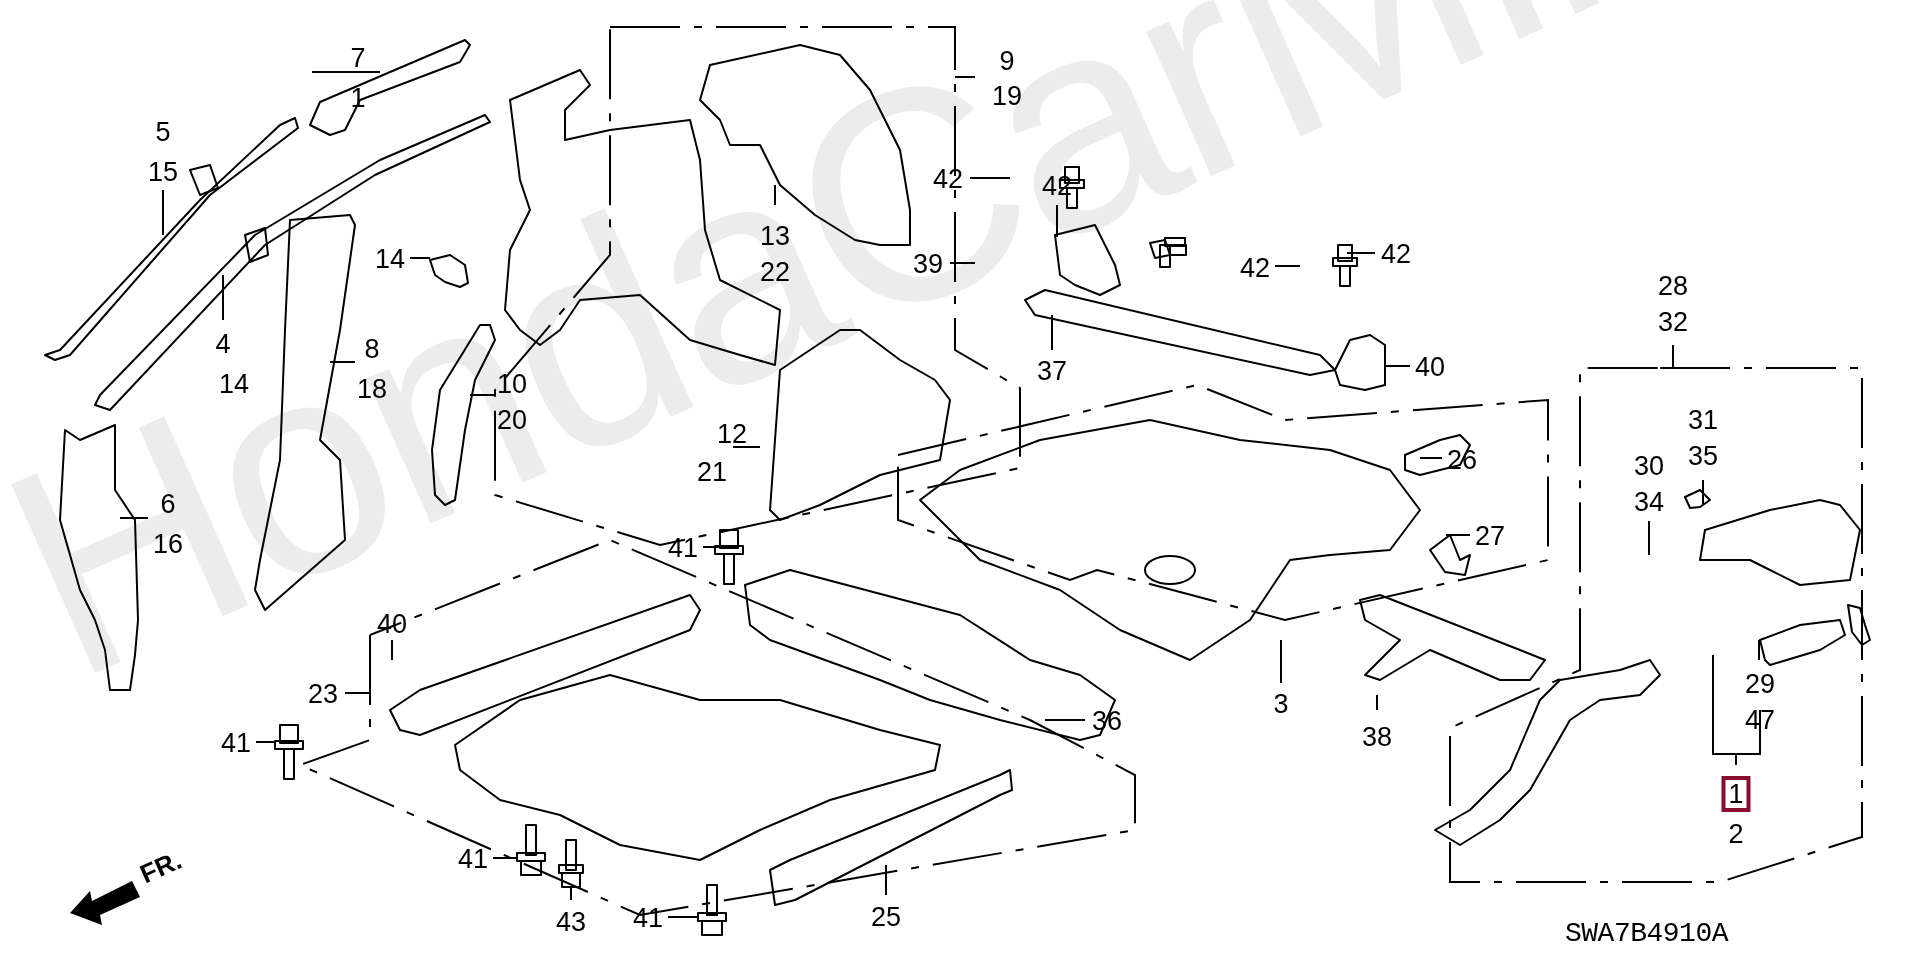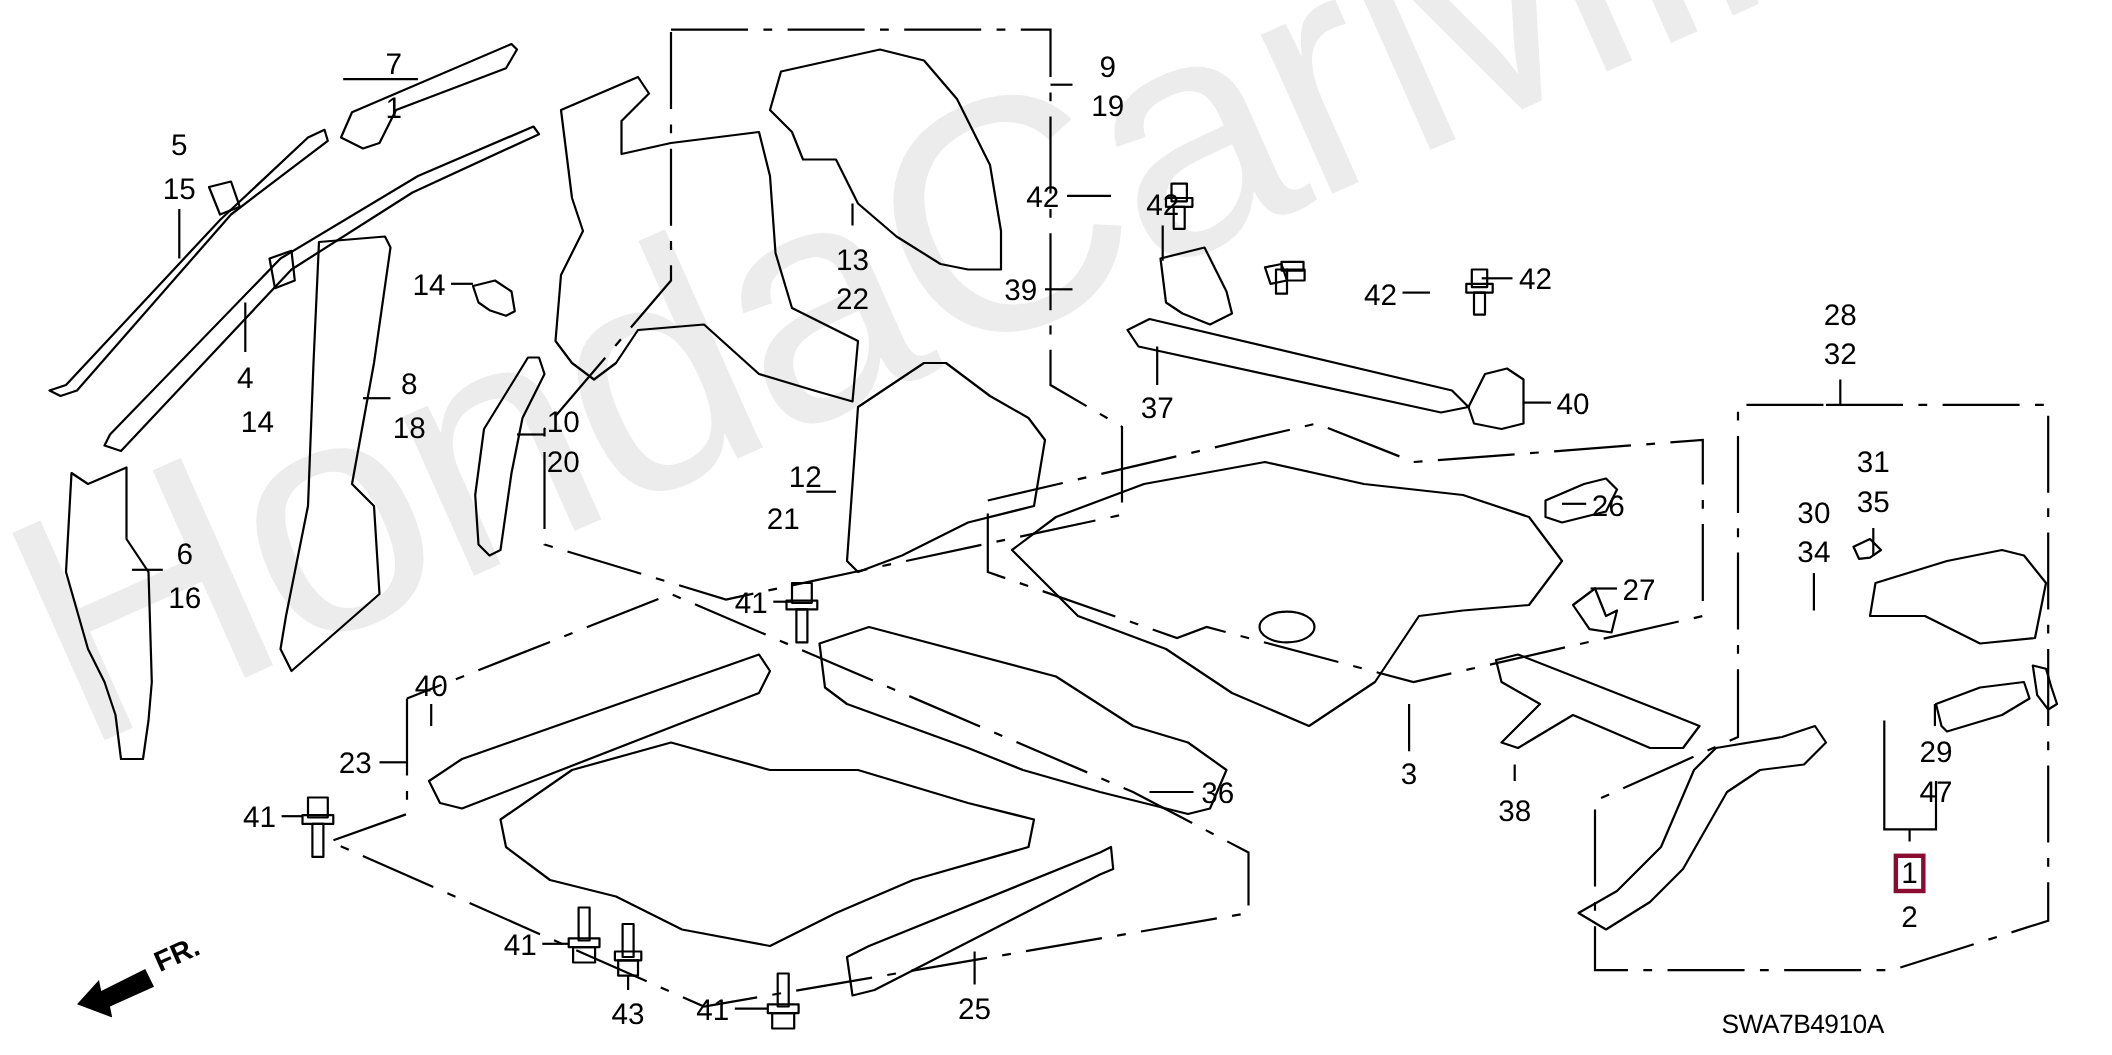--- a/index.html
+++ b/index.html
@@ -5,22 +5,22 @@
   html, body { margin:0; padding:0; background:#ffffff; }
   body { width:1920px; height:959px; position:relative; overflow:hidden;
          font-family:"Liberation Sans", sans-serif; }
   #diagram { position:absolute; left:0; top:0; width:1920px; height:959px; }
   .watermark { position:absolute; left:-40px; top:430px; font-family:"Liberation Sans", sans-serif;
                font-size:300px; color:#ececec; transform:rotate(-24deg); transform-origin:left top;
                white-space:nowrap; pointer-events:none; letter-spacing:-6px; }
   .lbl { position:absolute; font-family:"Liberation Sans", sans-serif; font-size:27px; color:#000;
          line-height:28px; text-align:center; transform:translateX(-50%); white-space:nowrap; }
   .lbl.hl { border:4px solid #8b0a2f; padding:0 3px; line-height:28px; top:auto; }
-  .code { position:absolute; left:1565px; top:918px; font-size:24px; color:#000;
-          font-family:Liberation Sans, sans-serif; letter-spacing:-0.5px; }
+  .code { position:absolute; left:1565px; top:918px; font-size:28px; color:#000;
+          font-family:Liberation Mono, monospace; letter-spacing:-0.5px; }
   .fr { position:absolute; left:70px; top:855px; width:140px; height:70px; }
   .part path, .part polyline, .part polygon, .part rect, .part circle, .part ellipse {
       fill:none; stroke:#000; stroke-width:2; stroke-linejoin:round; }
   .box { fill:none; stroke:#000; stroke-width:2; }
   .dash { stroke-dasharray:70 14 8 14; }
   .lead { stroke:#000; stroke-width:2; fill:none; }
 </style>
 </head>
 <body>
 

